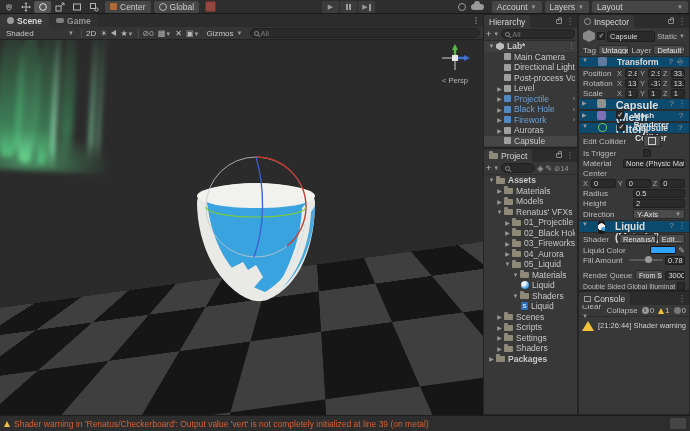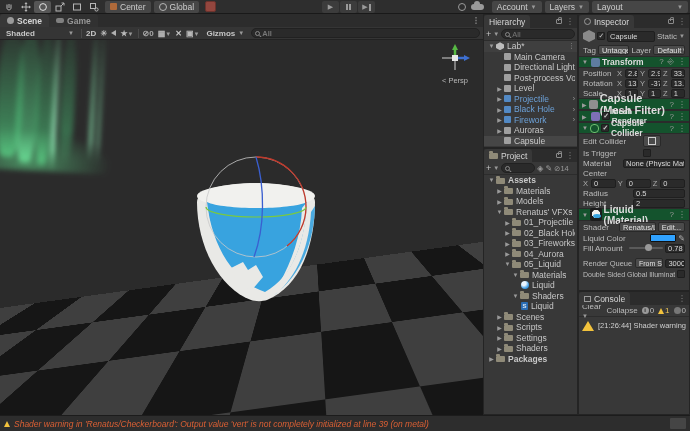--- a/index.html
+++ b/index.html
@@ -68,22 +68,22 @@
     flex:none; color:#dce9f5; font-size:6px; text-align:center; line-height:8px; font-weight:bold;}
   .p0{padding-left:3px}.p1{padding-left:11px}.p2{padding-left:19px}.p3{padding-left:27px}.p4{padding-left:37px}
 
   
   .irow { display:flex; align-items:center; padding:0 4px; height:10px; gap:2px; overflow:hidden;}
   .ilabel { color:#bdbdbd; font-size:8px; white-space:nowrap; overflow:hidden;}
   .field { background:#2a2a2a; border:1px solid #1f1f1f; border-radius:2px; height:9px;
     display:flex; align-items:center; padding:0 2px; font-size:7.5px; color:#d8d8d8; overflow:hidden; white-space:nowrap;}
   .drop { background:#4b4b4b; border:1px solid #292929; border-radius:2px; height:10px;
     display:flex; align-items:center; justify-content:space-between; padding:0 3px; font-size:7.5px; color:#e2e2e2; overflow:hidden; white-space:nowrap;}
-  .sechead { display:flex; align-items:center; height:12px; background:#14532d;
-    border-top:1px solid #2b2b2b; border-bottom:1px solid #2b2b2b; padding:0 3px; gap:2px;
+  .sechead { display:flex; align-items:flex-start; height:12px; background:#0c4a6e;
+    border-top:1px solid #2b2b2b; border-bottom:1px solid #2b2b2b; padding:0 3px; gap:10px;
     font-size:8.5px; color:#dedede; font-weight:bold; }
   .sechead .arr { font-size:6px; color:#9a9a9a; font-weight:normal; width:7px;}
   .secicons { margin-left:auto; color:#9a9a9a; font-weight:normal; font-size:8px; display:flex; gap:4px;}
   .chk { width:8px; height:8px; background:#2a2a2a; border:1px solid #1e1e1e; border-radius:1px;
     position:relative; flex:none;}
   .chk.on:before { content:'✓'; position:absolute; left:0.5px; top:-1.5px; font-size:7px; color:#c8c8c8; }
   .axis { color:#aaa; font-size:7.5px; margin-right:1px; }
   .compic { width:9px; height:9px; border-radius:2px; flex:none; }
   .tric { background:#5f7ca0; }
   .mfic { background:#8f8f8f; }
@@ -96,21 +96,21 @@
   .tri { width:0; height:0; border-left:3.5px solid transparent; border-right:3.5px solid transparent;
     border-bottom:6px solid #f2c23c; display:inline-block;}
   .tri.big { border-left-width:6px; border-right-width:6px; border-bottom-width:10px; }
   .ccount { display:flex; align-items:center; gap:1px;}
   .infodot { width:7px; height:7px; border-radius:50%; background:#9a9a9a; color:#2a2a2a;
     font-size:6px; text-align:center; line-height:7px; font-weight:bold;}
   .errdot { width:7px; height:7px; border-radius:50%; background:#777; }
 
   
   #statusbar { position:absolute; left:0; top:415px; width:690px; height:16px; background:#2d2d2d;
-    border-top:1px solid #1c1c1c; display:flex; align-items:center; padding:0 4px; gap:4px; z-index:40;font-style:italic;}
+    border-top:1px solid #1c1c1c; display:flex; align-items:center; padding:0 4px; gap:4px; z-index:40;}
   #statusbar .msg { color:#d95f34; font-size:8.5px; white-space:nowrap; overflow:hidden; flex:1;}
   .actbox { width:16px; height:11px; background:#454545; border-radius:1px; flex:none;}
 
   
   #scenepane { left:0; top:14px; width:483px; height:401px; border:none; }
   #viewport { position:absolute; left:0; top:26px; right:0; bottom:0; background:#2b2b2b; overflow:hidden; }
   #floorwrap { position:absolute; left:0; top:268px; width:700px; height:230px;
     transform-origin:0 0; transform:rotate(-7.8deg); }
   #floor { position:absolute; left:-60px; top:0; width:780px; height:430px;
     transform-origin:50% 0; transform:perspective(250px) rotateX(62deg);
@@ -118,21 +118,21 @@
     background-size:95px 95px; }
   #floorfade { position:absolute; left:-60px; top:0; width:780px; height:130px;
     background:linear-gradient(180deg,#2b2b2b 0,rgba(43,43,43,.8) 12px,rgba(43,43,43,0) 80px); }
   #aurora { position:absolute; left:-6px; top:-4px; width:200px; height:160px;
     transform:rotate(3deg); filter:blur(2.5px); }
   .streak { position:absolute; top:0; border-radius:40%; }
   #aur-glow { position:absolute; left:0; top:96px; width:120px; height:42px;
     background:radial-gradient(ellipse at 30% 80%, rgba(98,220,140,.55), rgba(40,120,70,0) 70%); }
   .sceneTabRow { height:13px; background:#2c2c2c; display:flex; align-items:flex-end;font-weight:bold; }
   #scenetoolbar { height:13px; background:#353535; border-bottom:1px solid #222;
-    display:flex; align-items:center; padding:0 3px; gap:4px; font-size:8px; color:#c6c6c6;font-weight:bold;}
+    display:flex; align-items:center; padding:0 3px; gap:4px; font-size:8px; color:#c6c6c6;}
   .stdrop { display:flex; align-items:center; gap:8px; padding:0 3px; }
   .vsep { width:1px; height:9px; background:#4a4a4a; }
   #gizmo3d { position:absolute; right:6px; top:2px; width:44px; height:44px; text-align:center;}
   #persp { color:#b9b9b9; font-size:7.5px; margin-top:-2px;}
   .spk { width:0; height:0; border-top:3px solid transparent; border-bottom:3px solid transparent;
     border-right:5px solid #b0b0b0; }
 </style>
 </head>
 <body>
 
@@ -312,21 +312,21 @@
     <span class="caret">▼</span>
     <div class="searchbox">
       <span class="mag"></span>
       <span>All</span>
     </div>
   </div>
   <div>
     <div class="trow p0" style="background:#3f3f3f">
       <span class="arr">▼</span>
       <span class="scnic"></span>
-      <span class="tlabel" style="font-weight:normal">Lab*</span>
+      <span class="tlabel" style="font-weight:bold">Lab*</span>
       <span class="chev">⋮</span>
     </div>
     <div class="trow p1">
       <span class="arr"></span>
         <span class="cube"></span>
       <span class="tlabel">Main Camera</span>
     </div>
     <div class="trow p1">
       <span class="arr"></span>
         <span class="cube"></span>
@@ -644,20 +644,27 @@
     <span class="ilabel" style="width:48px">Radius</span>
     <div class="field" style="flex:1">
         <span>0.5</span>
       </div>
   </div>
   <div class="irow">
     <span class="ilabel" style="width:48px">Height</span>
     <div class="field" style="flex:1">
         <span>2</span>
       </div>
+  </div>
+  <div class="irow" style="height:12px">
+    <span class="ilabel" style="width:48px">Direction</span>
+    <div class="drop" style="flex:1">
+      <span>Y-Axis</span>
+        <span class="caret">▼</span>
+    </div>
   </div>
 
   <div class="sechead" style="height:13px">
     <span class="arr">▼</span>
     <span style="width:14px;height:13px;background:radial-gradient(circle at 50% 45%,#f0f0ee 0 42%,#1c1c1c 46%);border-radius:2px;position:relative;overflow:hidden">
       <span style="position:absolute;left:3px;top:6px;width:8px;height:4px;background:#38a3df;border-radius:50%"></span>
     </span>
     <span style="font-size:10px">Liquid (Material)</span>
     <span class="secicons">
         <span>?</span>

